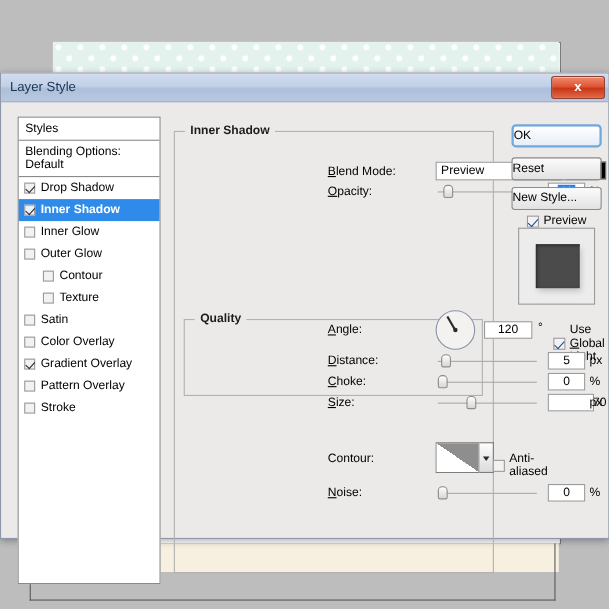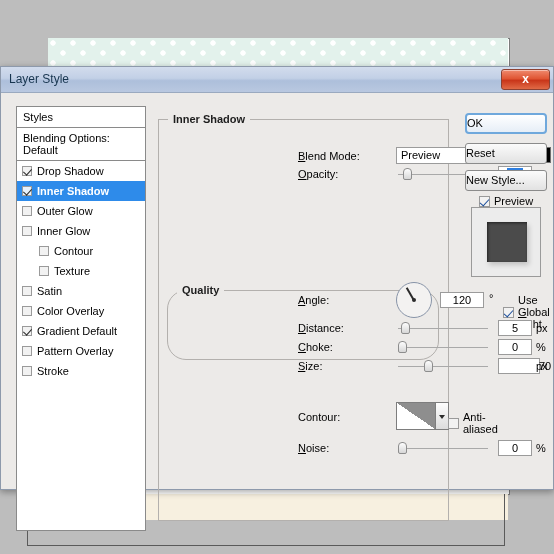--- a/index.html
+++ b/index.html
@@ -90,21 +90,21 @@
   }
   .group{
     position:absolute;border:1px solid #b3b0ad;background:transparent;
   }
   .group>.legend{
     position:absolute;top:-7px;left:9px;background:#eceae8;
     padding:0 5px;font-weight:bold;font-size:11px;color:#1d1d1d;
   }
   #grp-inner{left:0;top:13px;width:289px;height:400px;}
   #grp-struct{left:9px;top:18px;width:270px;height:152px;}
-  #grp-quality{left:9px;top:184px;width:270px;height:68px;border-radius:19px;}
+  #grp-quality{left:9px;top:184px;width:270px;height:68px;}
 
   .lbl{position:absolute;text-align:left;font-size:11px;}
   .u{text-decoration:underline;}
 
   .field{
     position:absolute;background:#fff;border:1px solid #9b9b9b;
     box-sizing:border-box;height:16px;line-height:14px;
     font-size:11px;text-align:center;
   }
   .unit{position:absolute;font-size:11px;}
@@ -220,45 +220,45 @@
         <div class="sl-row">
           <span class="cb on"></span>
           <span>Drop Shadow</span>
         </div>
         <div class="sl-row sel">
           <span class="cb on"></span>
           <span>Inner Shadow</span>
         </div>
         <div class="sl-row">
           <span class="cb"></span>
+          <span>Inner Glow</span>
+        </div>
+        <div class="sl-row">
+          <span class="cb"></span>
           <span>Outer Glow</span>
         </div>
-        <div class="sl-row">
-          <span class="cb"></span>
-          <span>Inner Glow</span>
-        </div>
         <div class="sl-row indent">
           <span class="cb"></span>
           <span>Contour</span>
         </div>
         <div class="sl-row indent">
           <span class="cb"></span>
           <span>Texture</span>
         </div>
         <div class="sl-row">
           <span class="cb"></span>
           <span>Satin</span>
         </div>
         <div class="sl-row">
           <span class="cb"></span>
           <span>Color Overlay</span>
         </div>
         <div class="sl-row">
           <span class="cb on"></span>
-          <span>Gradient Default</span>
+          <span>Gradient Overlay</span>
         </div>
         <div class="sl-row">
           <span class="cb"></span>
           <span>Pattern Overlay</span>
         </div>
         <div class="sl-row">
           <span class="cb"></span>
           <span>Stroke</span>
         </div>
       </div>

